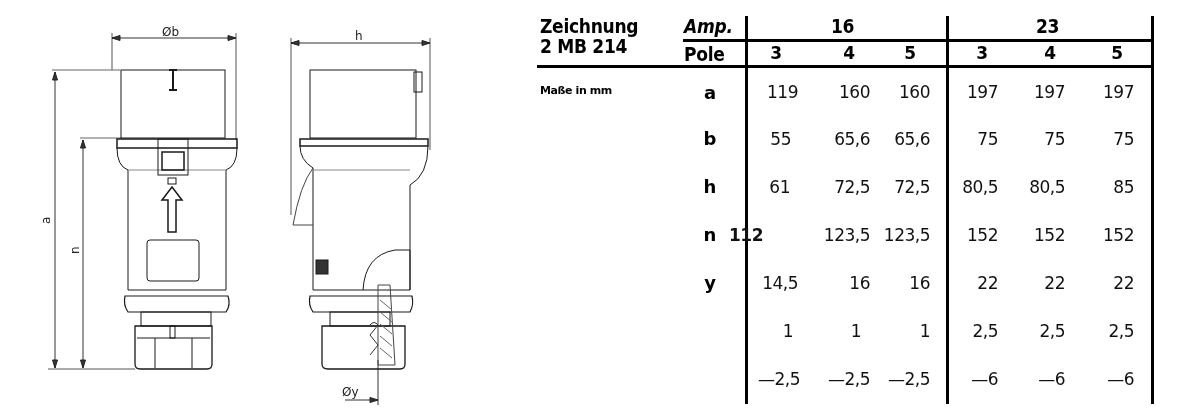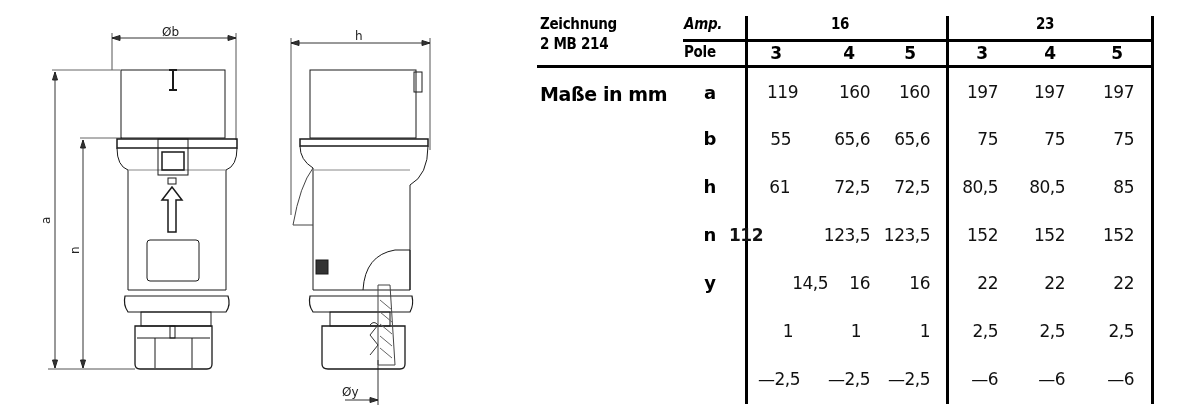--- a/index.html
+++ b/index.html
@@ -4,22 +4,22 @@
   <style>
     html, body { margin: 0; padding: 0; background: #ffffff; }
     body { width: 1197px; height: 420px; position: relative; overflow: hidden;
            font-family: "DejaVu Sans", sans-serif; color: #000; }
     #drawing { position: absolute; left: 0; top: 0; width: 520px; height: 307px; }
     #drawing svg { display: block; }
     .dim-label { font-family: "DejaVu Sans", sans-serif; font-size: 12px; fill: #222; }
 
     #spec-table { position: absolute; left: 0; top: 0; width: 1197px; height: 420px; }
     .t { position: absolute; white-space: nowrap; line-height: 1; }
-    .hdr { font-family: "DejaVu Sans Condensed", "DejaVu Sans", sans-serif; font-weight: bold; font-size: 15px; letter-spacing: -0.3px; }
-    .lbl { font-weight: bold; font-size: 19px; letter-spacing: -0.4px; text-align: right; }
+    .hdr { font-family: "DejaVu Sans Condensed", "DejaVu Sans", sans-serif; font-weight: bold; font-size: 19px; letter-spacing: -0.3px; }
+    .lbl { font-weight: bold; font-size: 11px; letter-spacing: -0.4px; text-align: right; }
     .lbl-light { font-weight: bold; font-size: 15px; letter-spacing: -0.3px; }
     .dimkey { font-weight: bold; font-size: 18px; width: 30px; text-align: center; }
     .val { font-weight: normal; font-size: 17px; letter-spacing: -0.5px; text-align: right; width: 60px; color: #111; }
     .colhead { font-weight: bold; font-size: 17px; width: 60px; text-align: right; }
     .hline { position: absolute; height: 3px; background: #000; }
     .vline { position: absolute; width: 3px; background: #000; }
     sup { font-size: 10px; vertical-align: top; position: relative; top: -2px; }
   </style>
 </head>
 <body>
@@ -160,21 +160,21 @@
 
   <span class="t dimkey" style="left:695px; top:226px;">n</span>
   <span class="t val" style="left:703px; top:227px;font-weight:bold;">112</span>
   <span class="t val" style="left:810px; top:227px;">123,5</span>
   <span class="t val" style="left:870px; top:227px;">123,5</span>
   <span class="t val" style="left:938px; top:227px;">152</span>
   <span class="t val" style="left:1005px; top:227px;">152</span>
   <span class="t val" style="left:1074px; top:227px;">152</span>
 
   <span class="t dimkey" style="left:695px; top:274px;">y</span>
-  <span class="t val" style="left:768px; top:275px;">14,5</span>
+  <span class="t val" style="left:738px; top:275px;">14,5</span>
   <span class="t val" style="left:810px; top:275px;">16</span>
   <span class="t val" style="left:870px; top:275px;">16</span>
   <span class="t val" style="left:938px; top:275px;">22</span>
   <span class="t val" style="left:1005px; top:275px;">22</span>
   <span class="t val" style="left:1074px; top:275px;">22</span>
 
   <span class="t val" style="left:733px; top:323px;">1</span>
   <span class="t val" style="left:801px; top:323px;">1</span>
   <span class="t val" style="left:870px; top:323px;">1</span>
   <span class="t val" style="left:938px; top:323px;">2,5</span>

